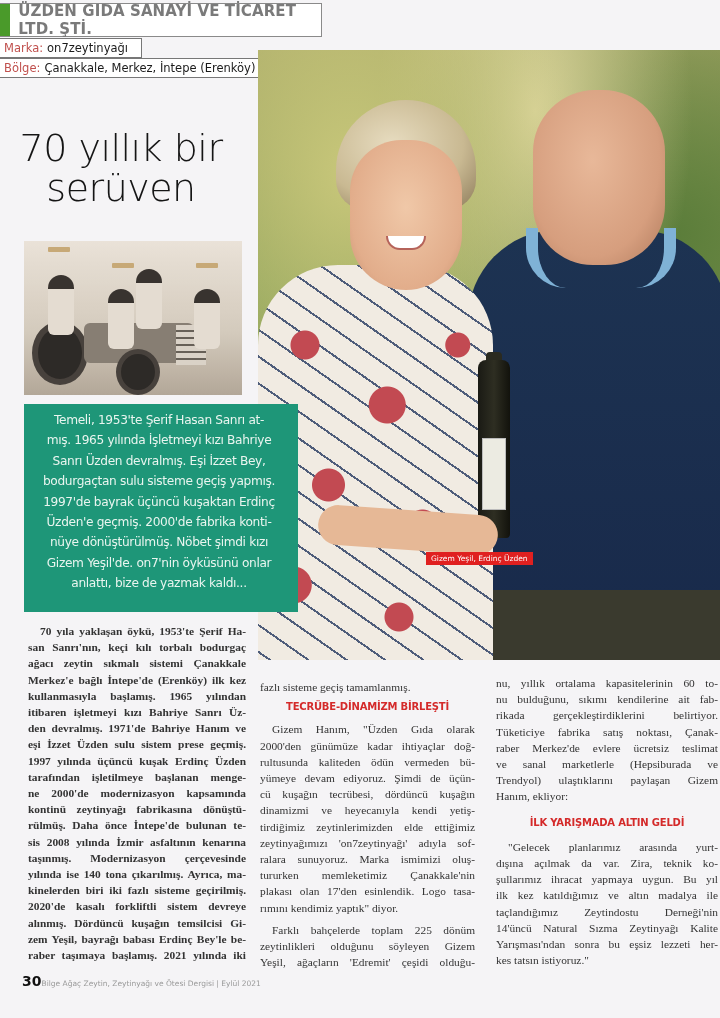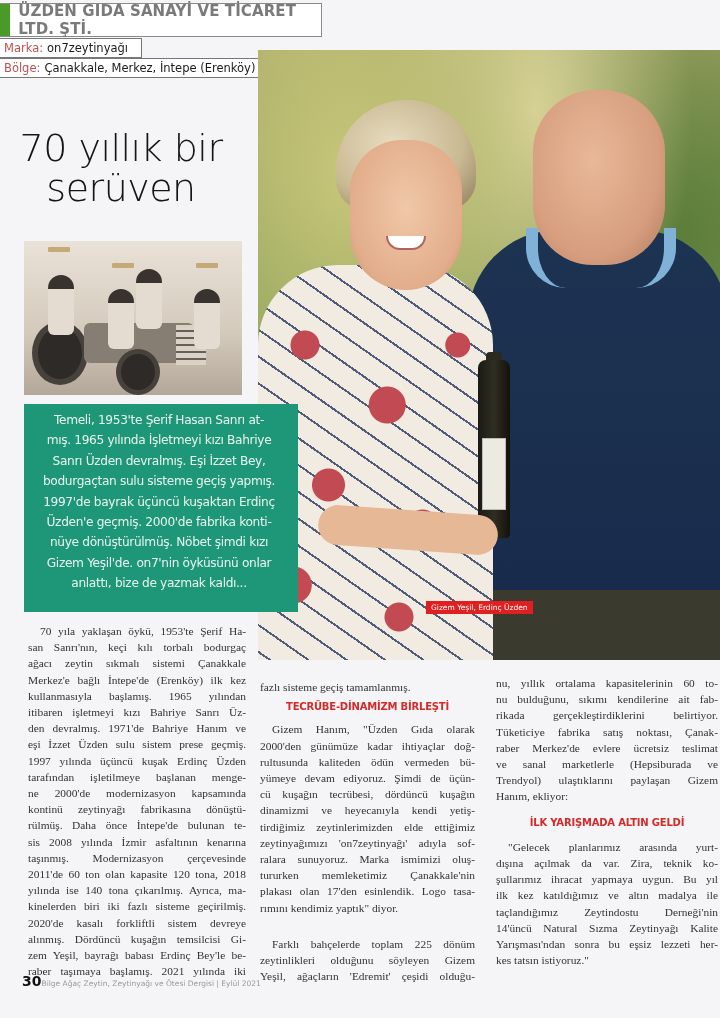--- a/index.html
+++ b/index.html
@@ -96,21 +96,21 @@
   }
   .photo .bottle-neck {
     position: absolute; left: 228px; top: 302px; width: 16px; height: 30px;
     background: #2a2a20; border-radius: 4px 4px 0 0;
   }
   .photo .bottle-label {
     position: absolute; left: 224px; top: 388px; width: 24px; height: 72px;
     background: #ecebe2; border: 1px solid #bbb;
   }
   .photo .caption {
-    position: absolute; left: 168px; top: 551px; height: 13px; padding: 0 5px;
+    position: absolute; left: 168px; top: 502px; height: 13px; padding: 0 5px;
     background: #e02020; color: #fff; font-family: "DejaVu Sans", sans-serif;
     font-size: 7.5px; line-height: 13px; white-space: nowrap;
   }
 
   
   .title {
     position: absolute; left: 0; top: 128px; width: 242px; text-align: center;
     font-family: "DejaVu Sans", sans-serif; font-weight: 300; font-size: 38px;
     line-height: 40px; color: #151515; letter-spacing: -0.5px;
   }
@@ -158,21 +158,21 @@
   }
   .intro span { display: block; white-space: nowrap; }
 
   
   .col {
     position: absolute; font-family: "Liberation Serif", serif; font-size: 11.4px;
     line-height: 16.2px; color: #333; text-align: justify;
   }
   .col .line { display: block; white-space: nowrap; text-align: justify; text-align-last: justify; }
   .col .line.last { text-align-last: left; }
-  .col1 { left: 28px; top: 623px; width: 218px; }
+  .col1 { left: 28px; top: 623px; width: 218px; font-weight: bold; }
   .col2 { left: 260px; top: 679px; width: 215px; }
   .col3 { left: 496px; top: 675px; width: 222px; }
   .subhead {
     font-family: "DejaVu Sans", sans-serif; font-weight: bold; color: #d42a2a;
     font-size: 10px; text-align: center; letter-spacing: -0.2px;
     margin: 4px 0 6px 0; display: block; text-align-last: center;
   }
 
   .footer {
     position: absolute; left: 22px; top: 973px; display: flex; align-items: baseline;
@@ -258,21 +258,20 @@
   <span class="line">itibaren işletmeyi kızı Bahriye Sanrı Üz-</span>
   <span class="line">den devralmış. 1971'de Bahriye Hanım ve</span>
   <span class="line">eşi İzzet Üzden sulu sistem prese geçmiş.</span>
   <span class="line">1997 yılında üçüncü kuşak Erdinç Üzden</span>
   <span class="line">tarafından işletilmeye başlanan menge-</span>
   <span class="line">ne 2000'de modernizasyon kapsamında</span>
   <span class="line">kontinü zeytinyağı fabrikasına dönüştü-</span>
   <span class="line">rülmüş. Daha önce İntepe'de bulunan te-</span>
   <span class="line">sis 2008 yılında İzmir asfaltının kenarına</span>
   <span class="line">taşınmış. Modernizasyon çerçevesinde</span>
-  <span class="line">2011'de 60 ton olan kapasite 120 tona, 2018</span>
   <span class="line">yılında ise 140 tona çıkarılmış. Ayrıca, ma-</span>
   <span class="line">kinelerden biri iki fazlı sisteme geçirilmiş.</span>
   <span class="line">2020'de kasalı forkliftli sistem devreye</span>
   <span class="line">alınmış. Dördüncü kuşağın temsilcisi Gi-</span>
   <span class="line">zem Yeşil, bayrağı babası Erdinç Bey'le be-</span>
   <span class="line">raber taşımaya başlamış. 2021 yılında iki</span>
 </div>
 
 <div class="col col2">
   <span class="line last">fazlı sisteme geçiş tamamlanmış.</span>
@@ -282,21 +281,21 @@
   <span class="line">rultusunda kaliteden ödün vermeden bü-</span>
   <span class="line">yümeye devam ediyoruz. Şimdi de üçün-</span>
   <span class="line">cü kuşağın tecrübesi, dördüncü kuşağın</span>
   <span class="line">dinamizmi ve heyecanıyla kendi yetiş-</span>
   <span class="line">tirdiğimiz zeytinlerimizden elde ettiğimiz</span>
   <span class="line">zeytinyağımızı 'on7zeytinyağı' adıyla sof-</span>
   <span class="line">ralara sunuyoruz. Marka ismimizi oluş-</span>
   <span class="line">tururken memleketimiz Çanakkale'nin</span>
   <span class="line">plakası olan 17'den esinlendik. Logo tasa-</span>
   <span class="line last">rımını kendimiz yaptık" diyor.</span>
-  <span class="line" style="padding-left:12px;margin-top:20px">Farklı bahçelerde toplam 225 dönüm</span>
+  <span class="line" style="padding-left:12px;margin-top:6px">Farklı bahçelerde toplam 225 dönüm</span>
   <span class="line">zeytinlikleri olduğunu söyleyen Gizem</span>
   <span class="line">Yeşil, ağaçların 'Edremit' çeşidi olduğu-</span>
 </div>
 
 <div class="col col3">
   <span class="line">nu, yıllık ortalama kapasitelerinin 60 to-</span>
   <span class="line">nu bulduğunu, sıkımı kendilerine ait fab-</span>
   <span class="line">rikada gerçekleştirdiklerini belirtiyor.</span>
   <span class="line">Tüketiciye fabrika satış noktası, Çanak-</span>
   <span class="line">raber Merkez'de evlere ücretsiz teslimat</span>

